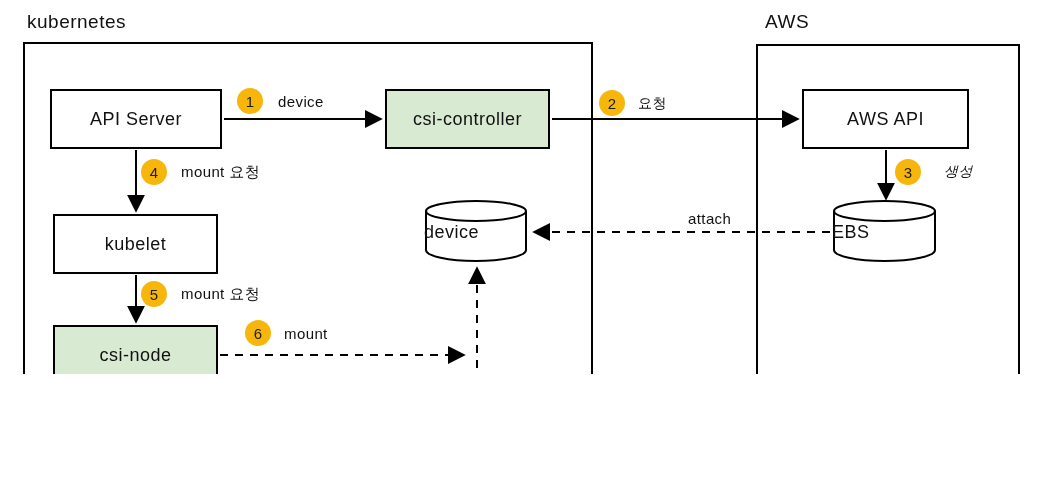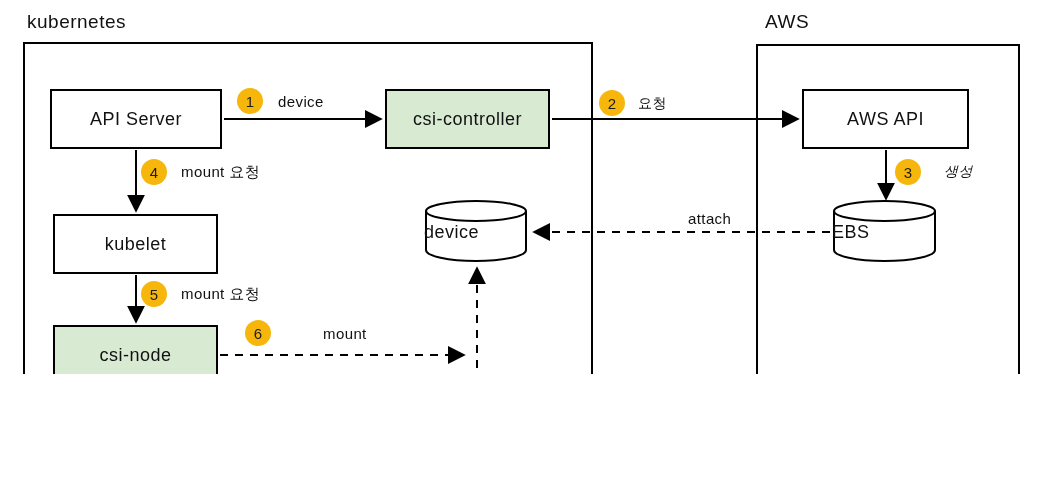--- a/index.html
+++ b/index.html
@@ -133,16 +133,16 @@
   <div class="badge" style="left:895px; top:159px;">3</div>
   <div class="badge" style="left:141px; top:159px;">4</div>
   <div class="badge" style="left:141px; top:281px;">5</div>
   <div class="badge" style="left:245px; top:320px;">6</div>
 
   <div class="edge-label" style="left:278px; top:101px;">device</div>
   <div class="edge-label ko" style="left:638px; top:104px;">요청</div>
   <div class="edge-label ko" style="left:944px; top:172px;font-style:italic;">생성</div>
   <div class="edge-label" style="left:181px; top:172px;">mount 요청</div>
   <div class="edge-label" style="left:181px; top:294px;">mount 요청</div>
-  <div class="edge-label" style="left:284px; top:333px;margin-left:39px;">mount</div>
+  <div class="edge-label" style="left:284px; top:333px;">mount</div>
   <div class="edge-label" style="left:688px; top:218px;">attach</div>
 
 </div>
 
 </body></html>

